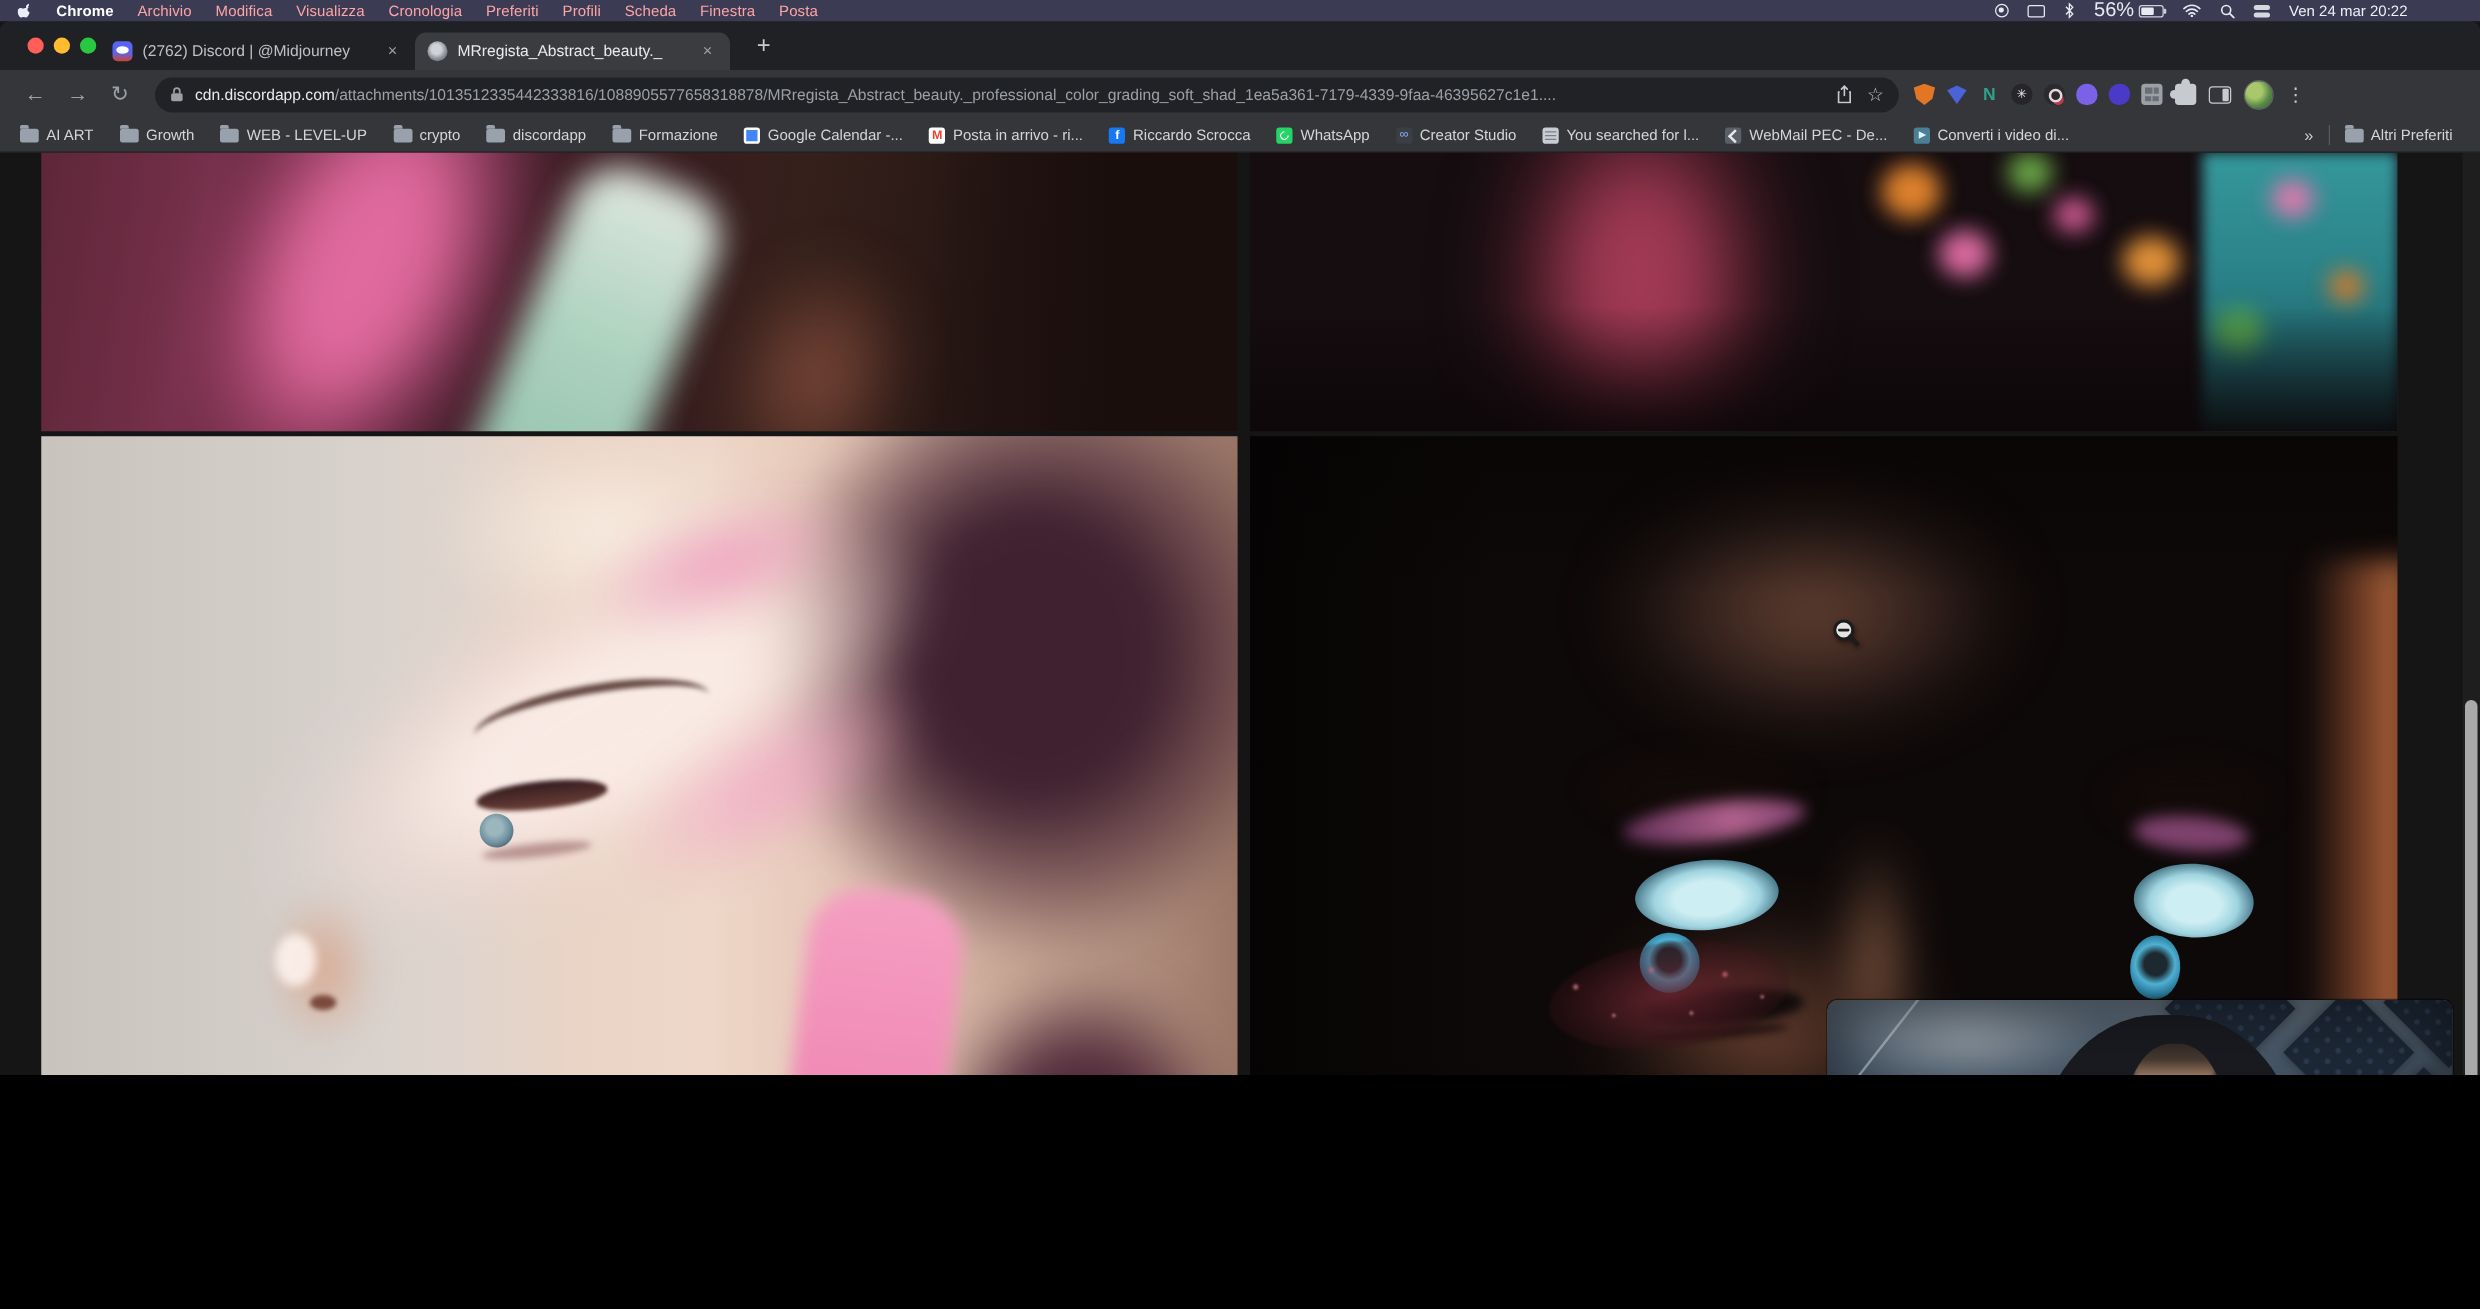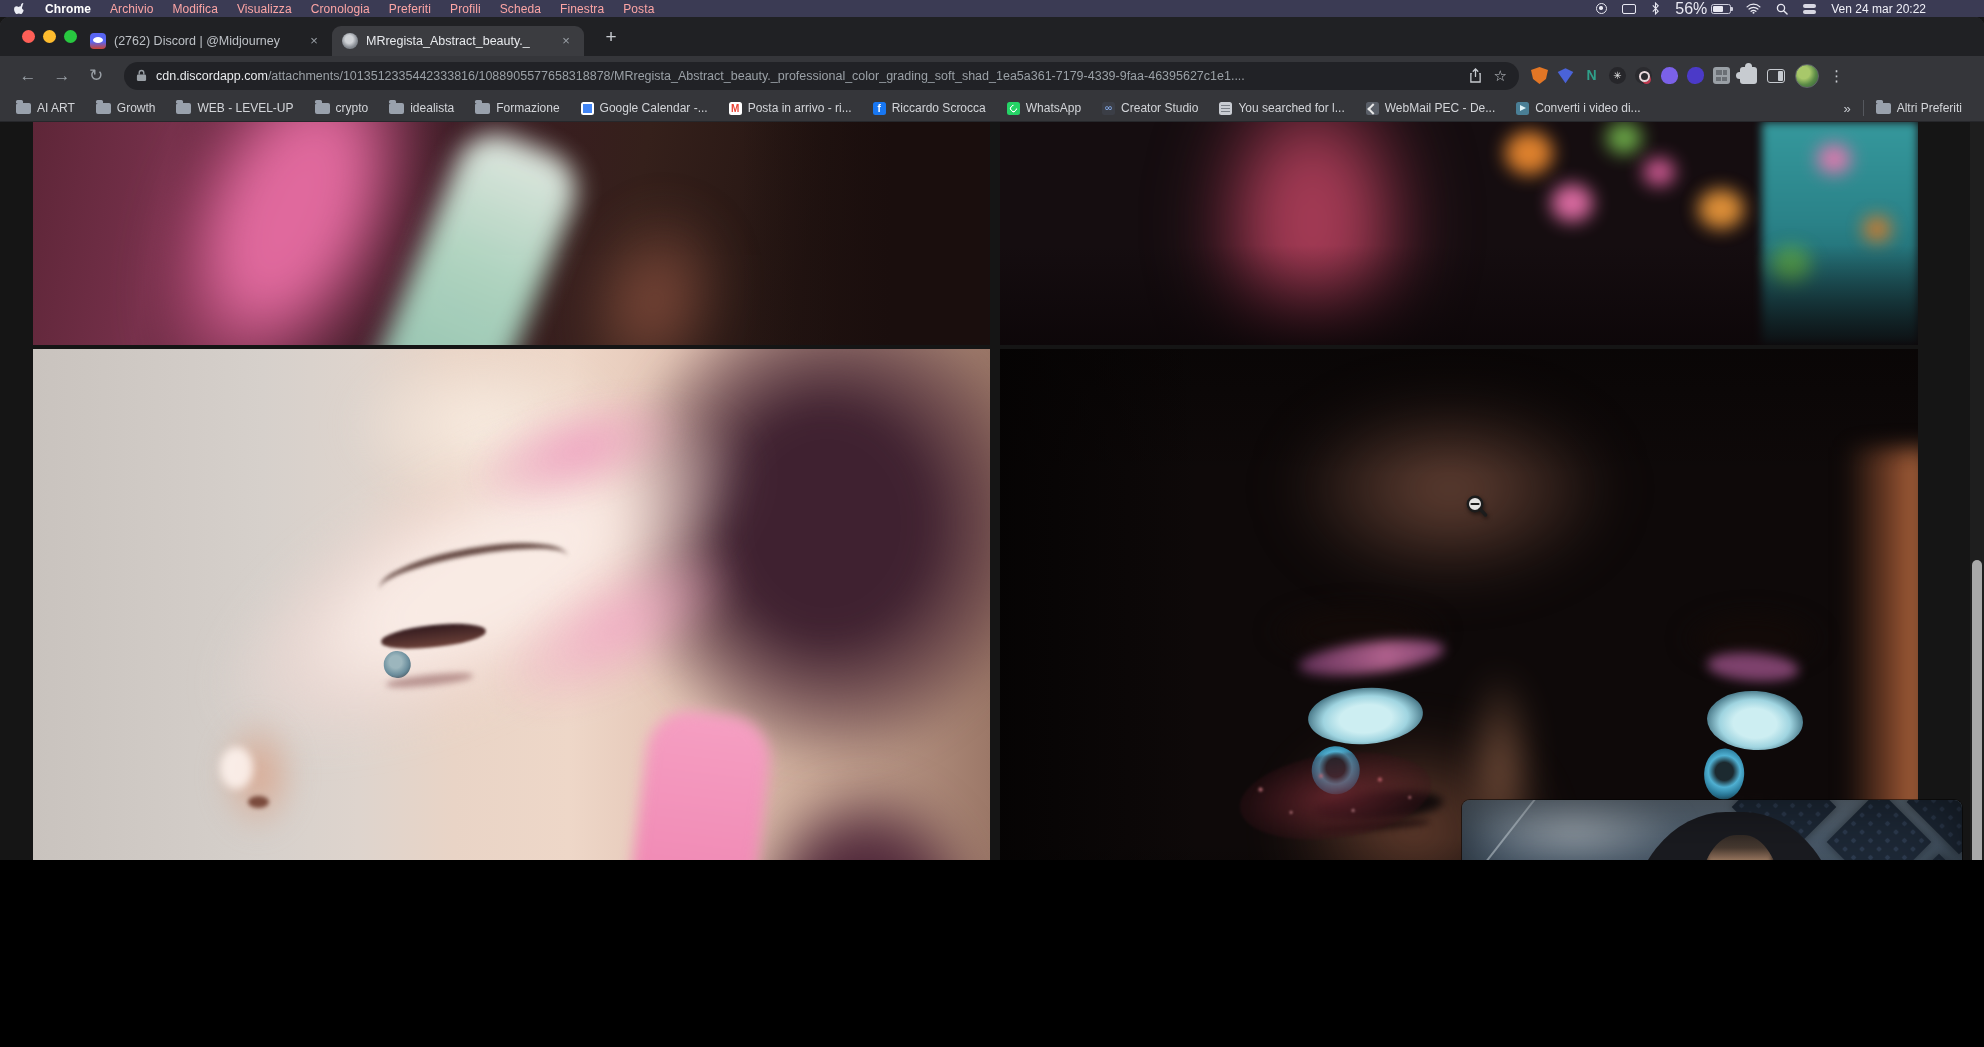--- a/index.html
+++ b/index.html
@@ -374,21 +374,21 @@
       <div class="bm">
           <span class="bm-ic fold"></span>
           <span>WEB - LEVEL-UP</span>
         </div>
       <div class="bm">
           <span class="bm-ic fold"></span>
           <span>crypto</span>
         </div>
       <div class="bm">
           <span class="bm-ic fold"></span>
-          <span>idealista</span>
+          <span>discordapp</span>
         </div>
       <div class="bm">
           <span class="bm-ic fold"></span>
           <span>Formazione</span>
         </div>
       <div class="bm">
           <span class="bm-ic sq i-gcal"></span>
           <span>Google Calendar -...</span>
         </div>
       <div class="bm">

